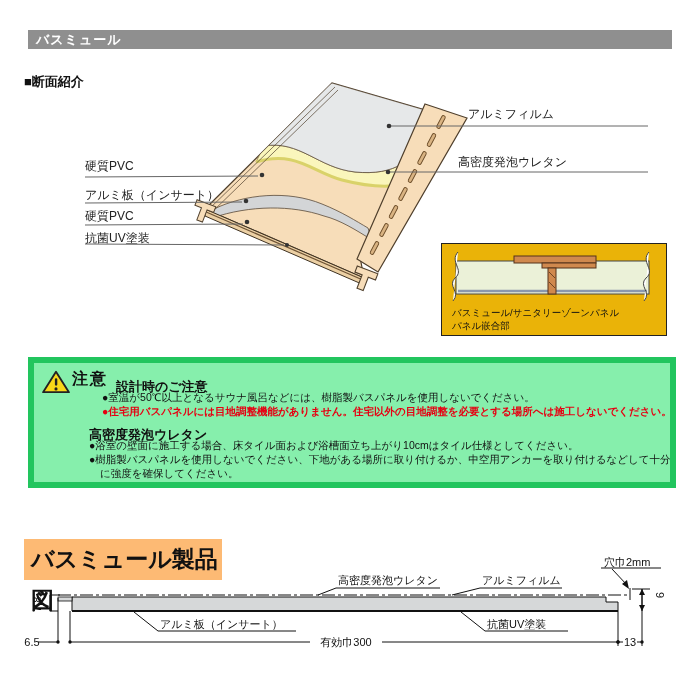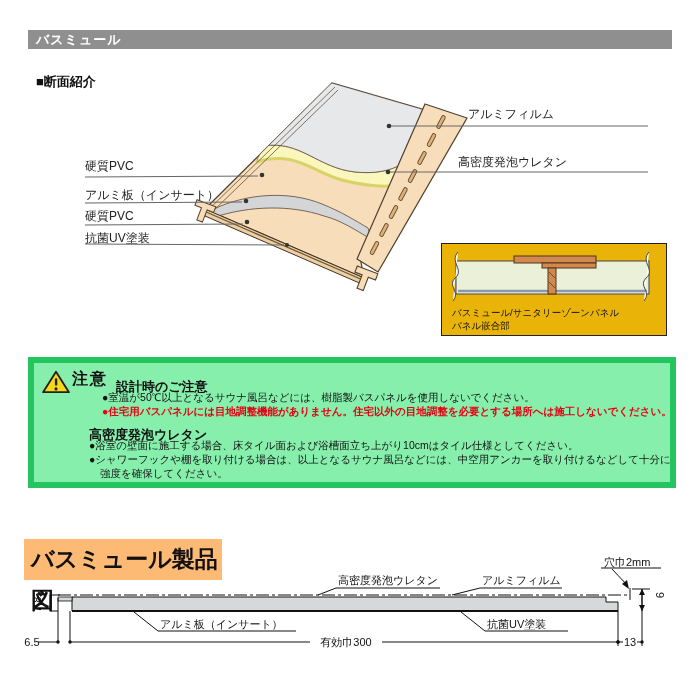--- a/index.html
+++ b/index.html
@@ -4,21 +4,21 @@
 <style>
   html,body{margin:0;padding:0;background:#fff;}
   #page{position:relative;width:700px;height:700px;background:#ffffff;
         font-family:"Liberation Sans",sans-serif;color:#111;overflow:hidden;}
   .abs{position:absolute;}
   
   #header-bar{left:28px;top:30px;width:644px;height:19px;background:#8f8f8f;}
   #header-bar span{display:block;padding-left:8px;line-height:19px;font-size:13px;
         font-weight:bold;color:#ffffff;letter-spacing:1px;}
   
-  #section-heading{left:36px;top:73px;font-size:13px;font-weight:bold;}
+  #section-heading{left:24px;top:73px;font-size:13px;font-weight:bold;}
   
   .dlabel{font-size:12px;color:#222;white-space:nowrap;}
   
   #inset-box{left:441px;top:243px;width:224px;height:91px;border:1.5px solid #222;background:#eab308;}
   .inset-caption{left:10px;font-size:9.5px;line-height:12px;color:#111;white-space:nowrap;}
   
   #notice-box{left:28px;top:357px;width:636px;height:119px;border:6px solid #22c55e;background:#86efac;}
   #notice-badge{left:38px;top:6px;font-size:16px;font-weight:bold;letter-spacing:2px;}
   .notice-h{font-size:13px;font-weight:bold;margin-top:6px;}
   .bullets{font-size:10.5px;line-height:14px;color:#111;}
@@ -134,21 +134,21 @@
     </svg>
     <div class="abs" id="notice-badge">注意</div>
     <div class="abs notice-h" style="left:82px;top:9px">設計時のご注意</div>
     <div class="abs bullets" style="left:68px;top:27px;width:575px">
       <div>●室温が50℃以上となるサウナ風呂などには、樹脂製バスパネルを使用しないでください。</div>
       <div class="red">●住宅用バスパネルには目地調整機能がありません。住宅以外の目地調整を必要とする場所へは施工しないでください。</div>
     </div>
     <div class="abs notice-h" style="left:55px;top:57px">高密度発泡ウレタン</div>
     <div class="abs bullets" style="left:55px;top:75px;width:592px">
       <div>●浴室の壁面に施工する場合、床タイル面および浴槽面立ち上がり10cmはタイル仕様としてください。</div>
-      <div>●シャワーフックや棚を取り付ける場合は、以上となるサウナ風呂などには、中空用アンカーを取り付けるなどして十分に強度を確保してください。</div>
+      <div>●樹脂製バスパネルを使用しないでください、下地がある場所に取り付けるか、中空用アンカーを取り付けるなどして十分に強度を確保してください。</div>
     </div>
   </div>
 
   <div class="abs" id="product-title-strip">
     <span>バスミュール製品図</span>
   </div>
 
   <svg class="abs" style="left:0;top:550px" width="700" height="140" viewBox="0 0 700 140">
 
     <path d="M58,45 H627" stroke="#111" stroke-width="1" stroke-dasharray="13 3 3 3" fill="none"></path>

